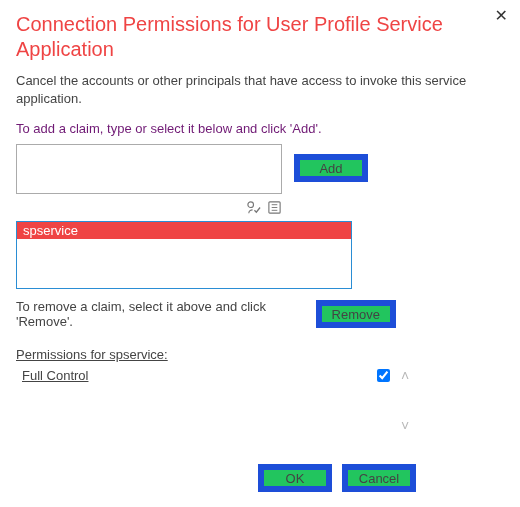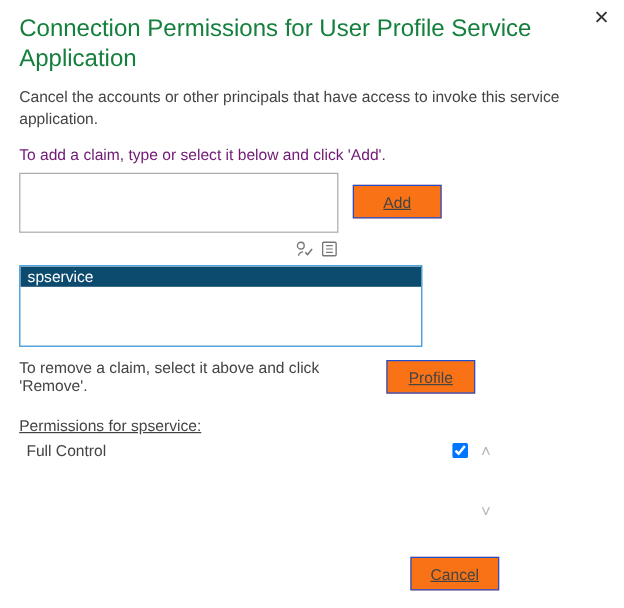--- a/index.html
+++ b/index.html
@@ -17,21 +17,21 @@
     position:absolute;
     top:8px; right:12px;
     font-size:16px;
     color:#333;
     cursor:pointer;
     line-height:1;
   }
   h1.title {
     font-size:20px;
     font-weight:300;
-    color:#15803d;
+    color:#ef4444;
     margin:0 0 10px 0;
     padding-right:20px;
     line-height:1.25;
   }
   .desc { margin:0 0 14px 0; line-height:1.35; color:#444; }
   .instr { margin:0 0 8px 0; color:#701a75; }
 
   .row { display:flex; align-items:flex-start; gap:12px; }
   .input-col { width:266px; }
 
@@ -48,43 +48,42 @@
     text-align:right;
     margin-top:2px;
     color:#777;
   }
   .picker-icons span { display:inline-block; margin-left:2px; }
 
   .btn {
     min-width:74px;
     height:28px;
     padding:0 10px;
-    background:#f97316;
-    border:1px solid #1d4ed8;
+    background:#22c55e;
+    border:6px solid #1d4ed8;
     font-family:inherit;
     font-size:13px;
     color:#444;
     cursor:pointer;
-    text-decoration:underline;
   }
   .btn-add-wrap { padding-top:10px; }
 
   .listbox {
     width:336px; height:68px;
     border:1px solid #2a8dd4;
     margin-top:6px;
     overflow:hidden;
   }
   .listbox .item {
     padding:1px 6px;
     font-size:13px;
     cursor:default;
   }
   .listbox .item.sel {
-    background:#0c4a6e;
+    background:#ef4444;
     color:#fff;
   }
 
   .remove-row {
     display:flex;
     align-items:center;
     gap:24px;
     margin-top:10px;
     width:380px;
   }
@@ -93,20 +92,21 @@
   .perms-label { margin-top:18px;text-decoration:underline; }
   .perms-row {
     display:flex;
     align-items:flex-start;
     margin-top:4px;
     width:400px;
   }
   .perms-list {
     flex:1;
     padding:2px 4px;
+    text-decoration:underline;
   }
   .perm-item { display:flex; align-items:center; gap:0; }
   .perm-item .label { flex:1; padding-left:2px; }
   .perm-item input[type=checkbox] { margin:0; }
 
   .scroll-col {
     width:22px;
     height:70px;
     display:flex;
     flex-direction:column;
@@ -163,33 +163,34 @@
     <button class="btn">Add</button>
   </div>
 </div>
 
 <div class="listbox" id="claims-list">
     <div class="item sel">spservice</div>
   </div>
 
 <div class="remove-row">
   <div class="txt">To remove a claim, select it above and click 'Remove'.</div>
-  <button class="btn">Profile</button>
+  <button class="btn">Remove</button>
 </div>
 
 <div class="perms-label">Permissions for spservice:</div>
 
 <div class="perms-row">
   <div class="perms-list" id="perms-list">
       <div class="perm-item">
         <span class="label">Full Control</span>
         <input type="checkbox" checked="" style="">
       </div>
     </div>
   <div class="scroll-col">
     <span>˄</span>
     <span>˅</span>
   </div>
 </div>
 
 <div class="footer">
+  <button class="btn">OK</button>
   <button class="btn">Cancel</button>
 </div>
 
 </body></html>

